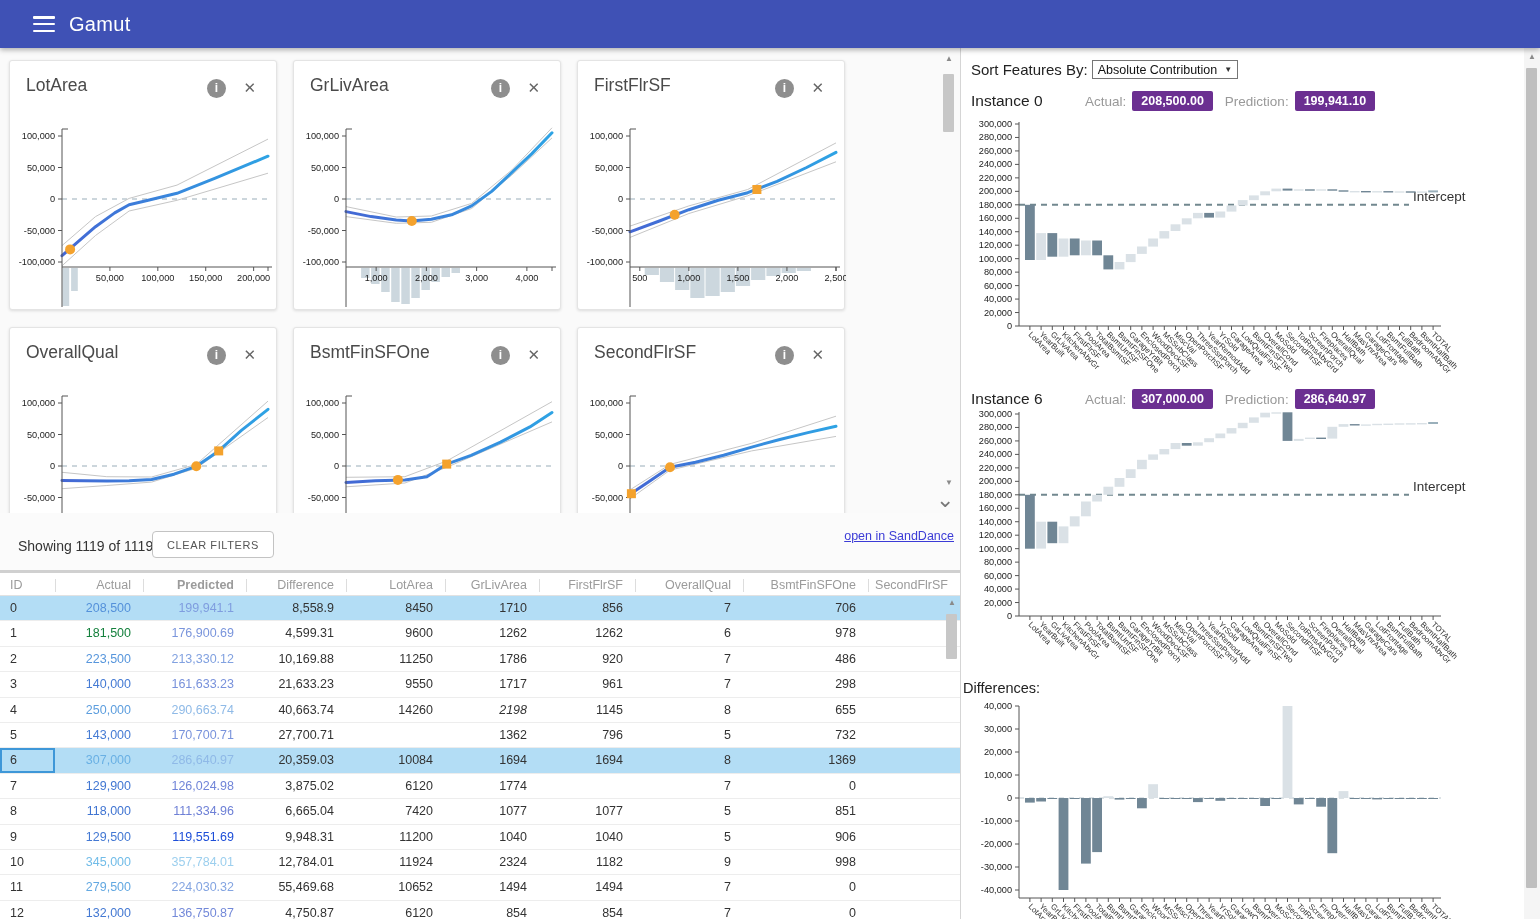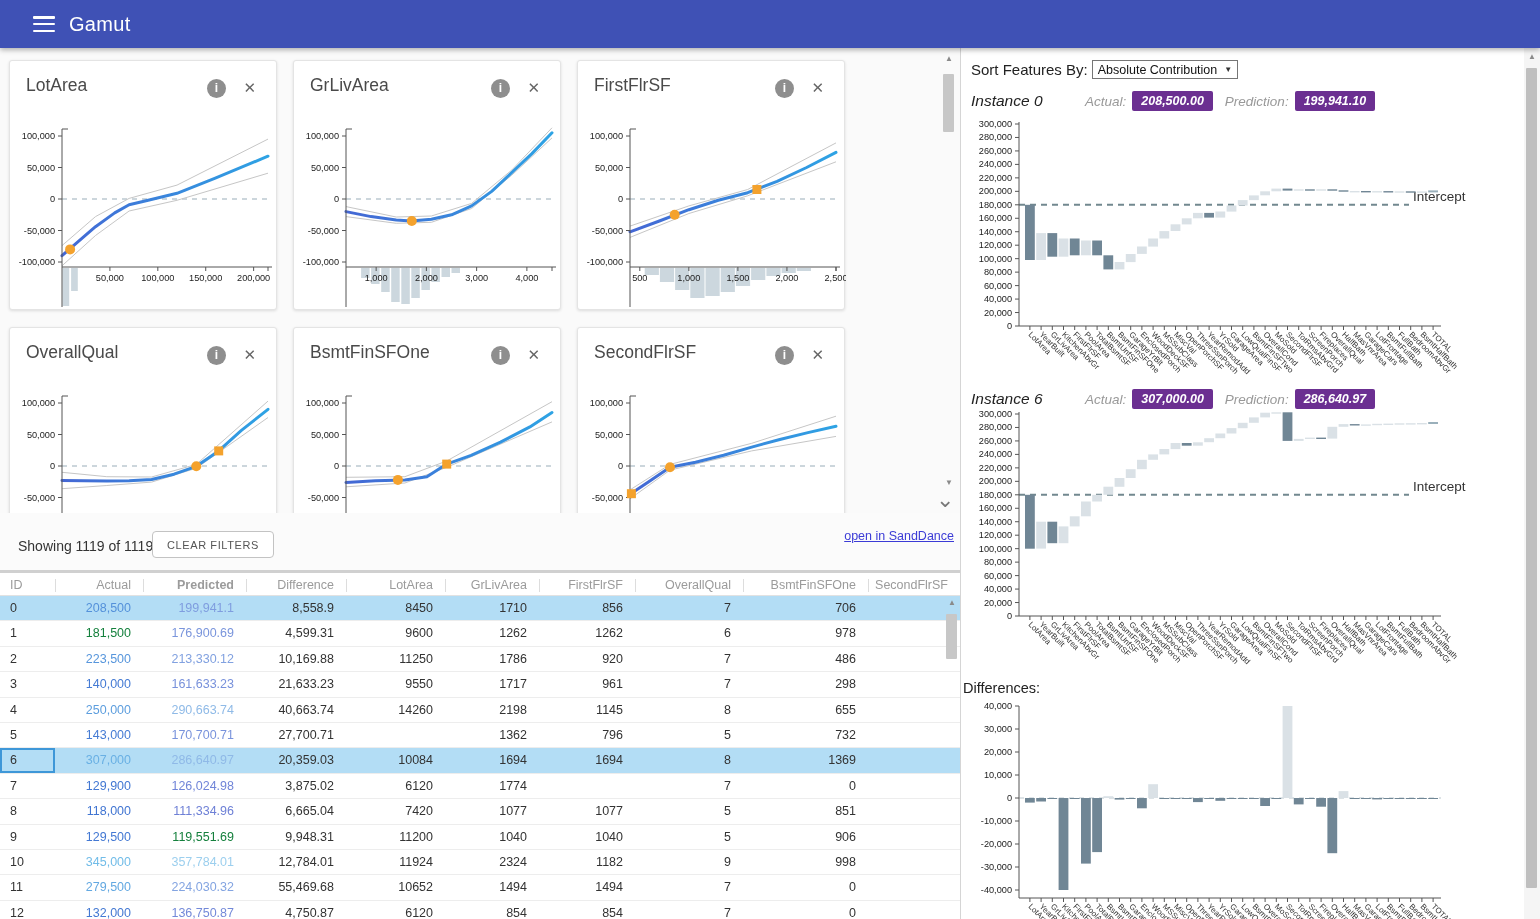--- a/index.html
+++ b/index.html
@@ -52,21 +52,21 @@
   .table-scroll { left:944px; top:548px; width:16px; height:323px; }
   
   .right-panel { position:absolute; left:960px; top:0; width:580px; height:871px; background:#fff;
     border-left:1px solid #d5d5d5; }
   .sort-row { position:absolute; left:10px; top:12px; display:flex; align-items:center; }
   .sort-label { font-size:15px; color:#222; }
   .select { margin-left:4px; border:1px solid #767676; height:19px; display:flex; align-items:center;
     padding:0 5px; cursor:pointer; background:#fff; }
   .select .sv { font-size:12.5px; color:#111; }
   .sel-arrow { font-size:8px; color:#333; margin-left:7px; }
-  .inst-row { position:absolute; left:10px; display:flex; align-items:center; height:24px;font-style:italic; }
+  .inst-row { position:absolute; left:10px; display:flex; align-items:center; height:24px; }
   .inst-name { font-size:15.5px; color:#222; width:114px; }
   .kv-label { font-size:13.5px; color:#999; margin-right:6px; }
   .badge { background:#6b2f91; color:#fff; font-size:12.5px; font-weight:bold; padding:3px 9px;
     border-radius:2px; margin-right:12px; }
   .diff-label { position:absolute; left:2px; top:632px; font-size:14.5px; color:#222; }
   .right-panel svg { position:absolute; left:8px; overflow:hidden; }
   #wf0 { top:68px; }
   #wf6 { top:358px; }
   #diffs { top:650px; }
   .right-scroll { left:563px; top:0; width:16px; height:871px; background:#f5f5f5; }
@@ -405,21 +405,21 @@
           <div class="td" style="width: 108px;">7</div>
           <div class="td" style="width: 125px;">298</div>
           <div class="td" style="width: 92px;"></div>
         </div>
         <div class="tr">
           <div class="td tid" style="width: 55px;">4</div>
           <div class="td" style="width: 88px; color: rgb(93, 158, 222);">250,000</div>
           <div class="td" style="width: 103px; color: rgb(143, 186, 231);">290,663.74</div>
           <div class="td" style="width: 100px;">40,663.74</div>
           <div class="td" style="width: 99px;">14260</div>
-          <div class="td" style="width: 94px;">2198</div>
+          <div class="td" style="width: 94px; font-style: italic;">2198</div>
           <div class="td" style="width: 96px;">1145</div>
           <div class="td" style="width: 108px;">8</div>
           <div class="td" style="width: 125px;">655</div>
           <div class="td" style="width: 92px;"></div>
         </div>
         <div class="tr">
           <div class="td tid" style="width: 55px;">5</div>
           <div class="td" style="width: 88px; color: rgb(70, 124, 212);">143,000</div>
           <div class="td" style="width: 103px; color: rgb(121, 147, 220);">170,700.71</div>
           <div class="td" style="width: 100px;">27,700.71</div>
@@ -462,21 +462,21 @@
           <div class="td" style="width: 99px;">7420</div>
           <div class="td" style="width: 94px;">1077</div>
           <div class="td" style="width: 96px;">1077</div>
           <div class="td" style="width: 108px;">5</div>
           <div class="td" style="width: 125px;">851</div>
           <div class="td" style="width: 92px;"></div>
         </div>
         <div class="tr">
           <div class="td tid" style="width: 55px;">9</div>
           <div class="td" style="width: 88px; color: rgb(67, 120, 211);">129,500</div>
-          <div class="td" style="width: 103px; color: #15803d;">119,551.69</div>
+          <div class="td" style="width: 103px; color: #1d4ed8;">119,551.69</div>
           <div class="td" style="width: 100px;">9,948.31</div>
           <div class="td" style="width: 99px;">11200</div>
           <div class="td" style="width: 94px;">1040</div>
           <div class="td" style="width: 96px;">1040</div>
           <div class="td" style="width: 108px;">5</div>
           <div class="td" style="width: 125px;">906</div>
           <div class="td" style="width: 92px;"></div>
         </div>
         <div class="tr">
           <div class="td tid" style="width: 55px;">10</div>

